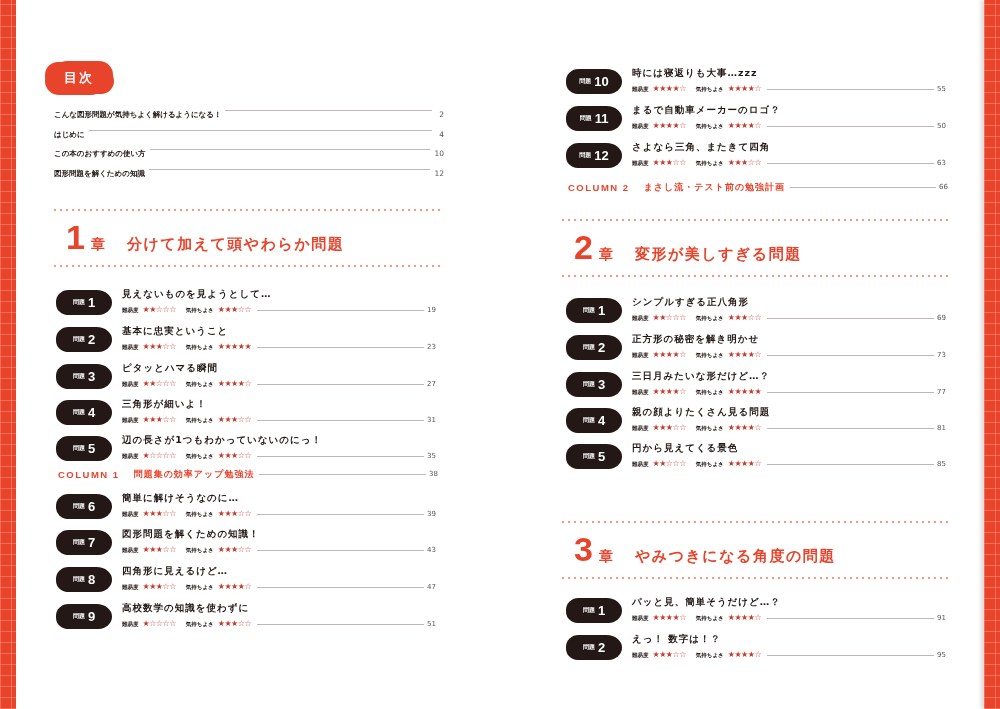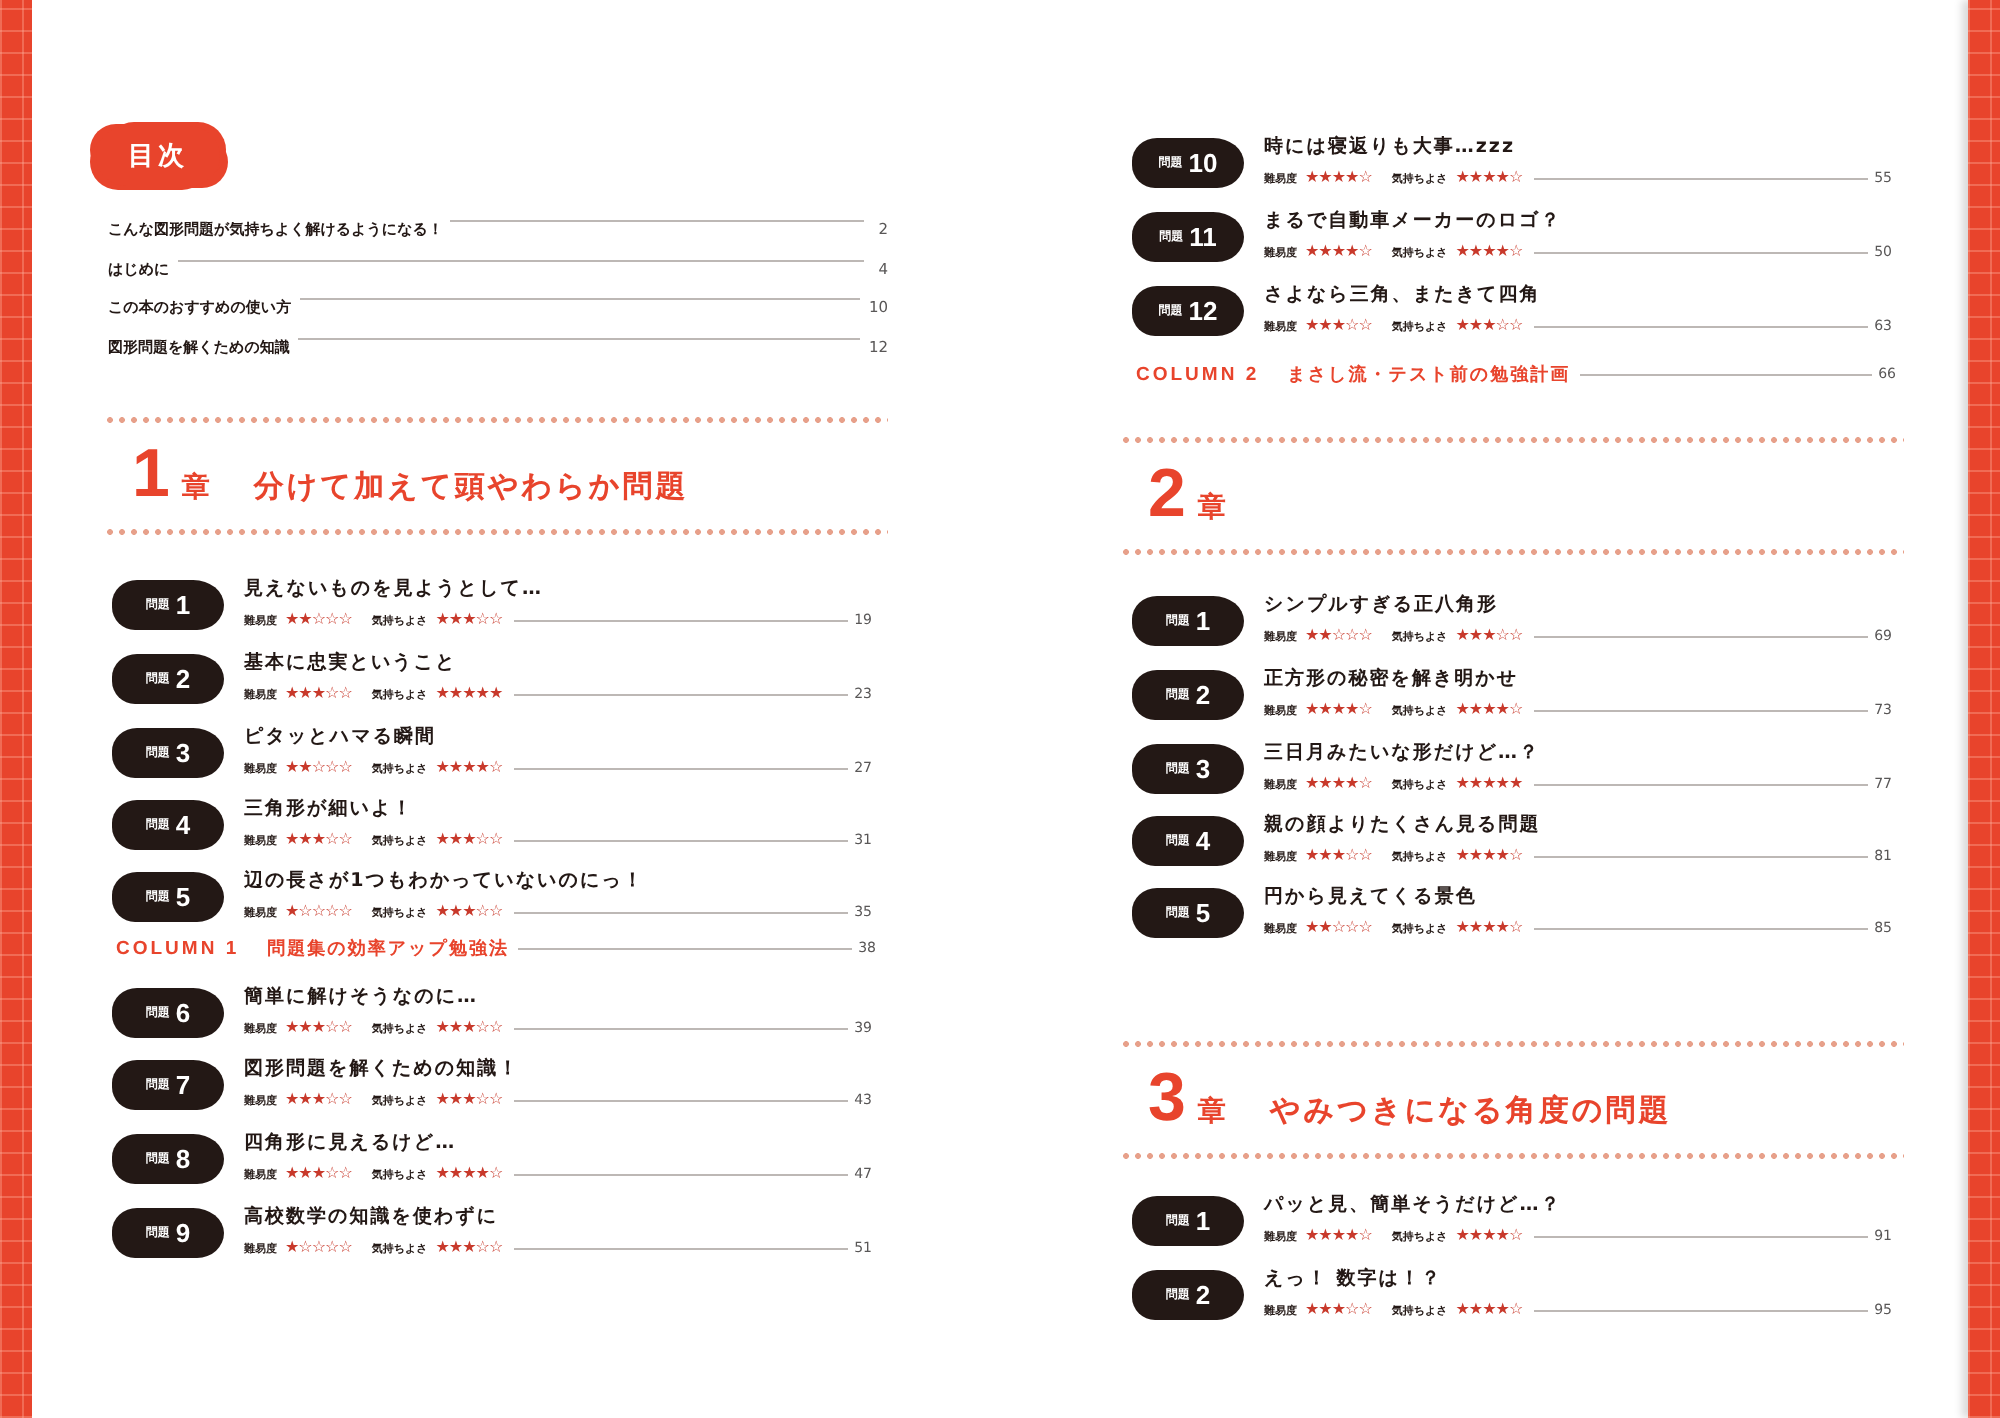--- a/index.html
+++ b/index.html
@@ -321,20 +321,21 @@
     <span class="col-title">まさし流・テスト前の勉強計画</span>
     <span class="leader"></span>
     <span class="pg">66</span>
   </div>
 
   <div class="chapter" style="left:60px; top:218px;">
     <div class="dots top"></div>
     <div class="chapter-title">
       <span class="chapter-num">2</span>
       <span class="chapter-sho">章</span>
+      <span class="chapter-name">変形が美しすぎる問題</span>
     </div>
     <div class="dots bottom"></div>
   </div>
 
   <div class="entry" style="left:66px; top:296px;">
     <div class="blob">
         <span class="mon">問題</span>
         <span class="num">1</span>
       </div>
     <div class="entry-title">シンプルすぎる正八角形</div>

